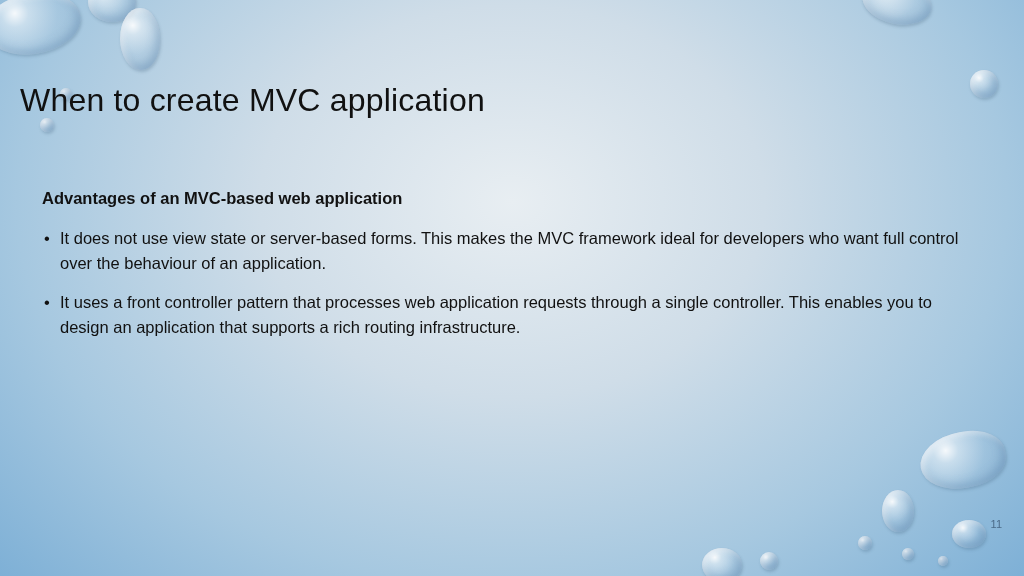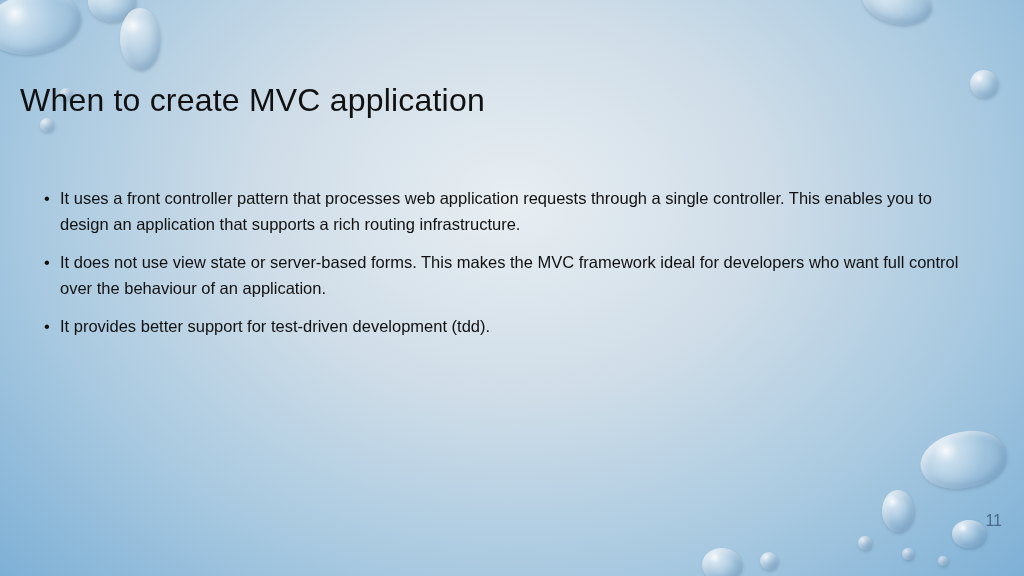--- a/index.html
+++ b/index.html
@@ -42,21 +42,21 @@
 li::before {
   content: "•";
   position: absolute;
   left: 2px;
   top: 0;
 }
 .page-num {
   position: absolute;
   right: 22px;
   bottom: 46px;
-  font-size: 16px;
+  font-size: 11px;
   color: #4b6b88;
 }
 .droplet {
   position: absolute;
   border-radius: 50%;
   background: radial-gradient(circle at 32% 28%, rgba(255,255,255,0.9) 0%, rgba(255,255,255,0.45) 18%, rgba(180,205,225,0.25) 55%, rgba(120,160,195,0.35) 100%);
   box-shadow: inset -3px -4px 10px rgba(80,120,160,0.35), inset 3px 3px 6px rgba(255,255,255,0.6), 1px 2px 3px rgba(60,90,120,0.25);
 }
 .d1 { width: 95px; height: 60px; left: -14px; top: -6px; transform: rotate(-8deg); border-radius: 50% 48% 55% 50%; }
 .d2 { width: 48px; height: 40px; left: 88px; top: -18px; }
@@ -89,20 +89,20 @@
 <div class="droplet d10"></div>
 <div class="droplet d11"></div>
 <div class="droplet d12"></div>
 <div class="droplet d13"></div>
 <div class="droplet d14"></div>
 <div class="droplet d15"></div>
 
 <h1 class="title">When to create MVC application</h1>
 
 <div class="body">
+  <div class="subhead">Advantages of an MVC-based web application</div>
   <ul>
+    <li>It does not use view state or server-based forms. This makes the MVC framework ideal for developers who want full control over the behaviour of an application.</li>
     <li>It uses a front controller pattern that processes web application requests through a single controller. This enables you to design an application that supports a rich routing infrastructure.</li>
-    <li>It does not use view state or server-based forms. This makes the MVC framework ideal for developers who want full control over the behaviour of an application.</li>
-    <li>It provides better support for test-driven development (tdd).</li>
   </ul>
 </div>
 
 <div class="page-num">11</div>
 
 </body></html>

